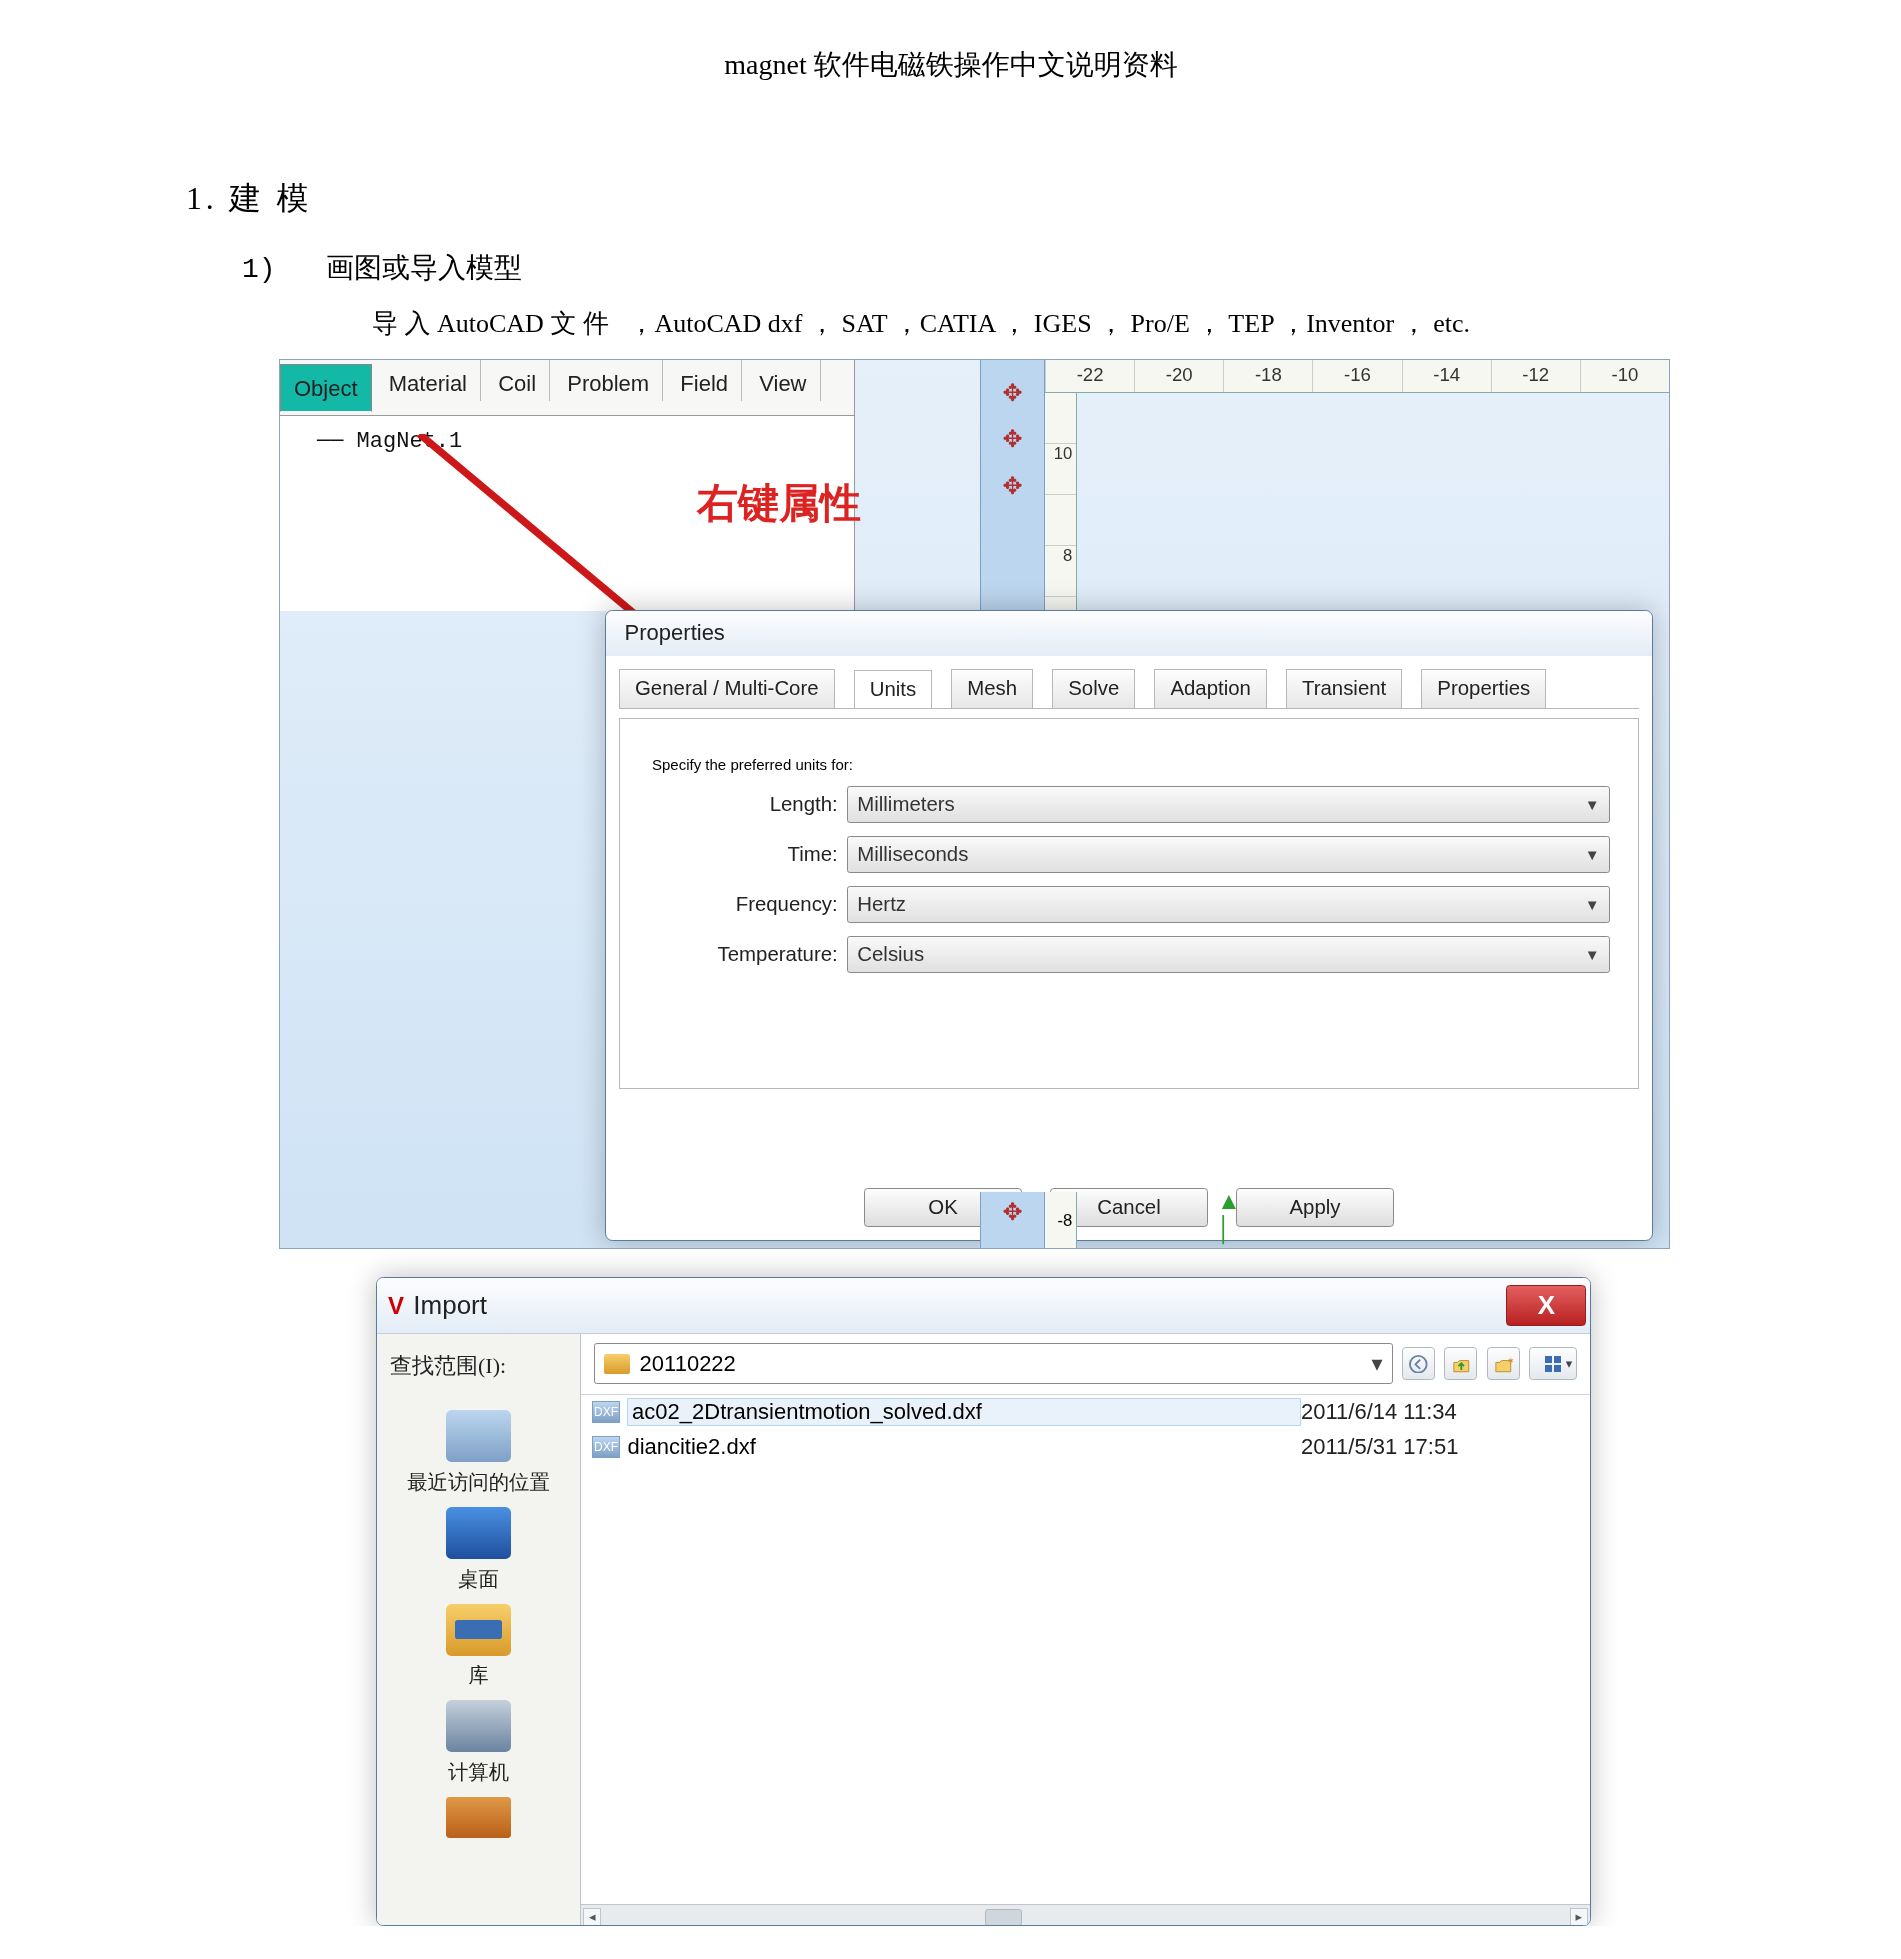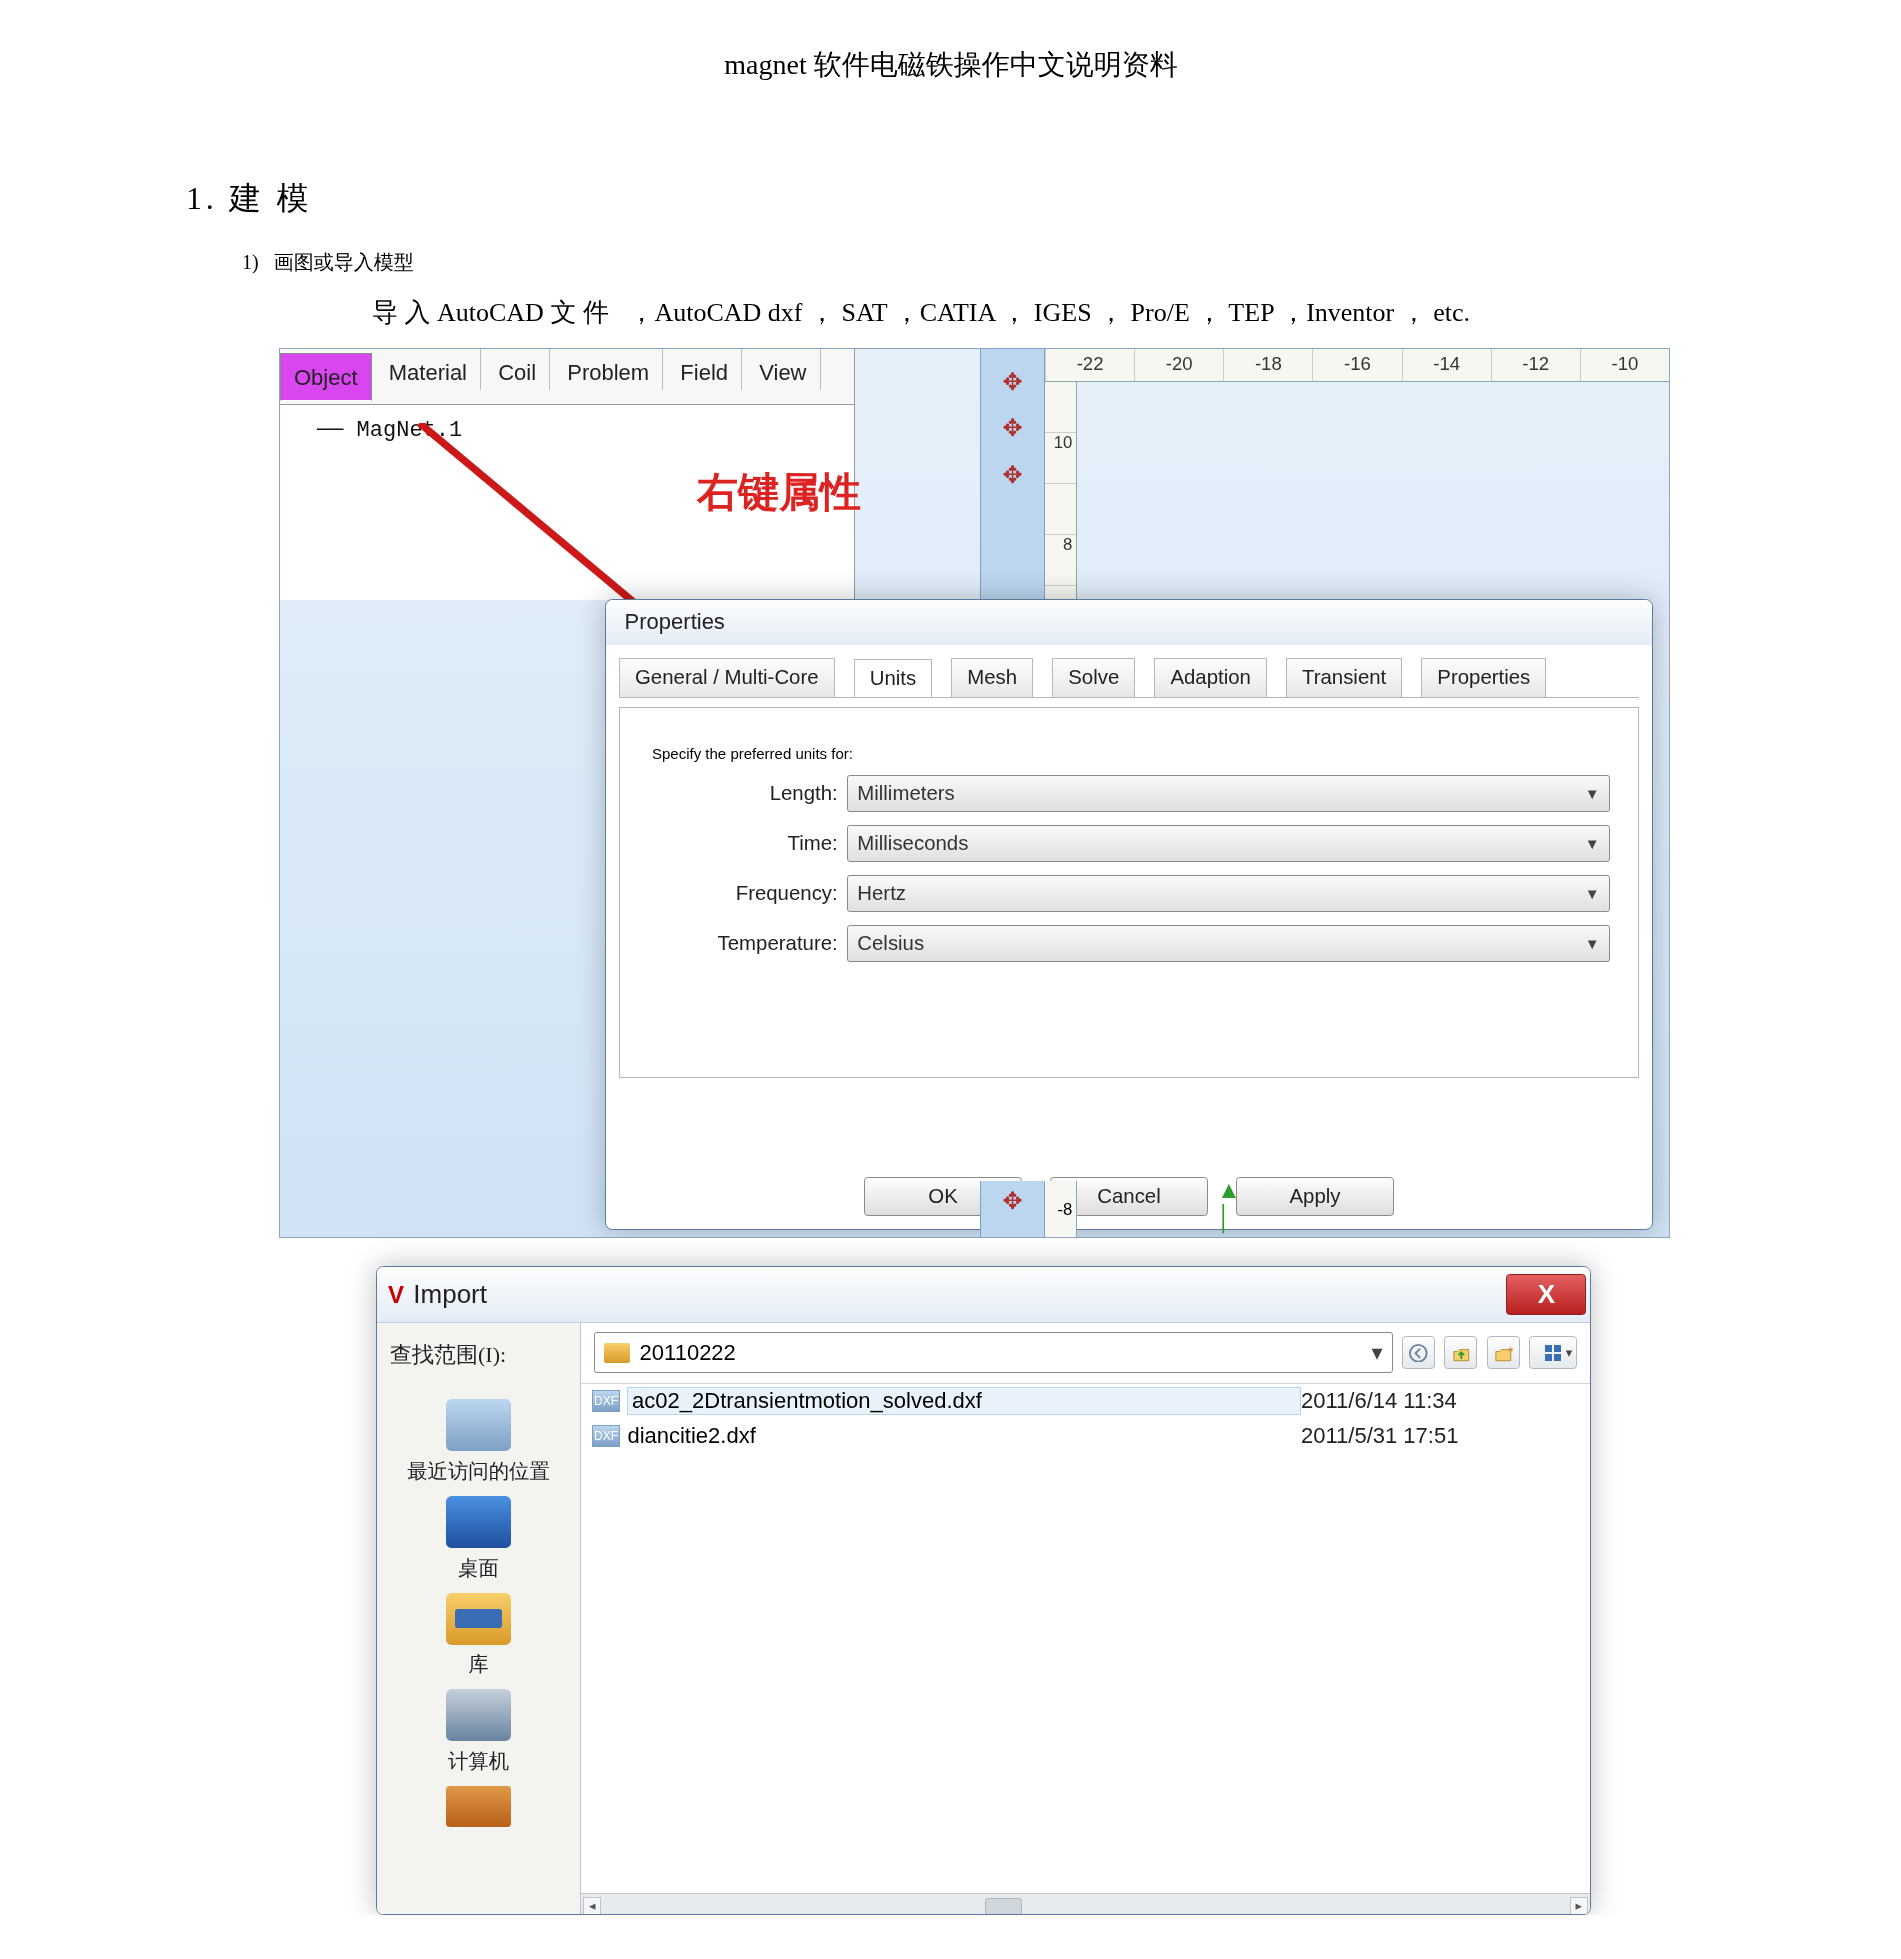--- a/index.html
+++ b/index.html
@@ -20,23 +20,23 @@
     margin-bottom: 93px;
     font-family: "SimSun", serif;
   }
   .sec-title {
     font-size: 32px;
     margin: 37px 0 28px 0;
     letter-spacing: 3.7px;
     font-family: "SimSun", serif;
   }
   .subsec {
-    font-size: 20px;
+    font-size: 28px;
     margin: 0 0 18.6px 56px;
-    font-family: Liberation Serif, serif;
+    font-family: Liberation Mono, monospace;
   }
   .import-line {
     font-size: 26px;
     margin: 0 0 18.6px 186px;
     font-family: "SimSun", serif;
     white-space: nowrap;
   }
 
   
   .shot1 {
@@ -61,21 +61,21 @@
     display: inline-block;
     padding: 11px 13px 0 13px;
     font-size: 22px;
     color: #222;
     border-right: 0.9px solid #bbb;
     height: 41px;
     vertical-align: top;
     background: #f7f8f5;
   }
   .top-tabs .tab.active {
-    background: #d946ef;
+    background: #14b8a6;
     border: 0.9px solid #888;
     border-bottom: 0.9px solid #fff;
     position: relative;
     top: 3.7px;
     height: 48px;
   }
   .tree-area {
     position: absolute;
     left: 0; top: 56px;
     width: 575px;

